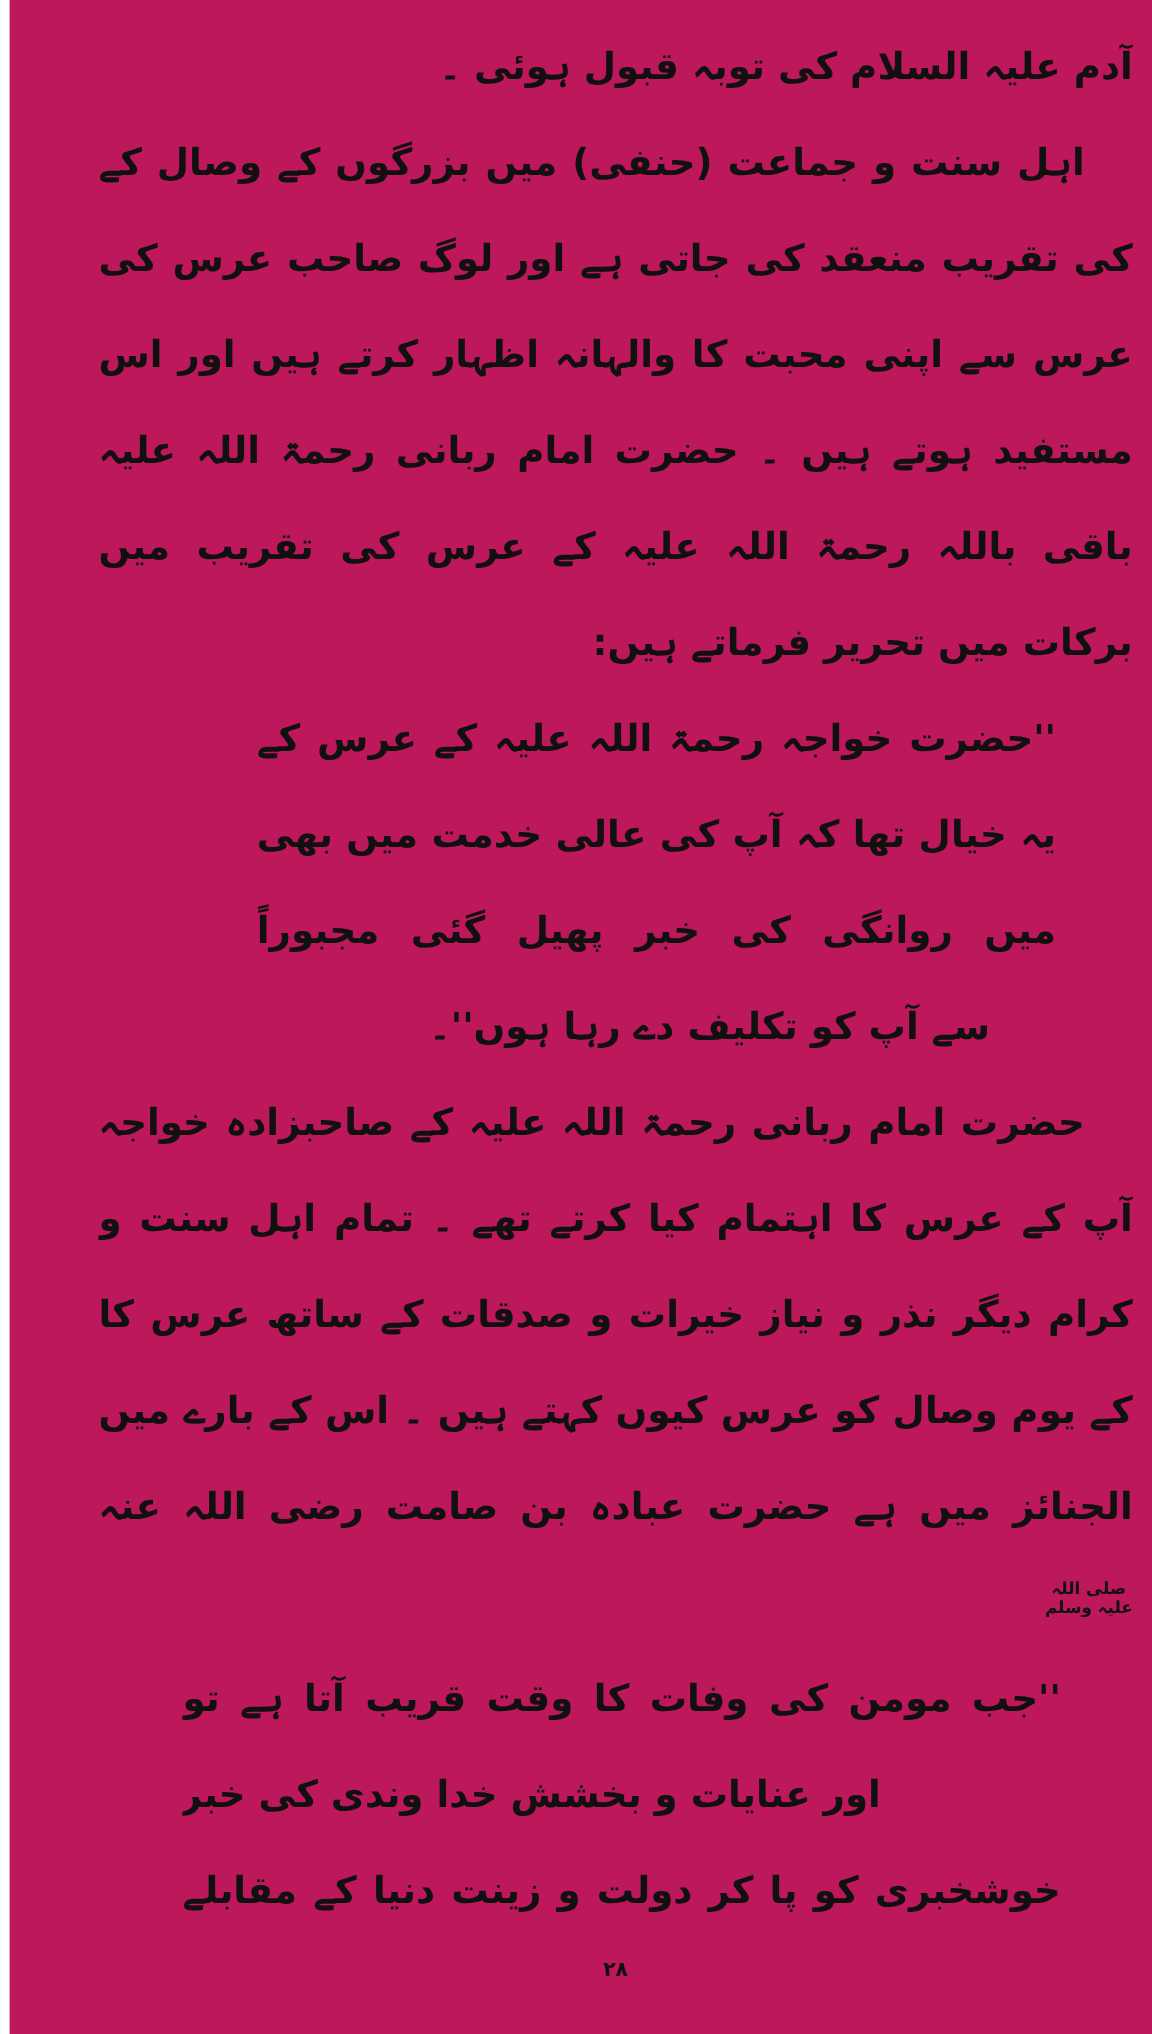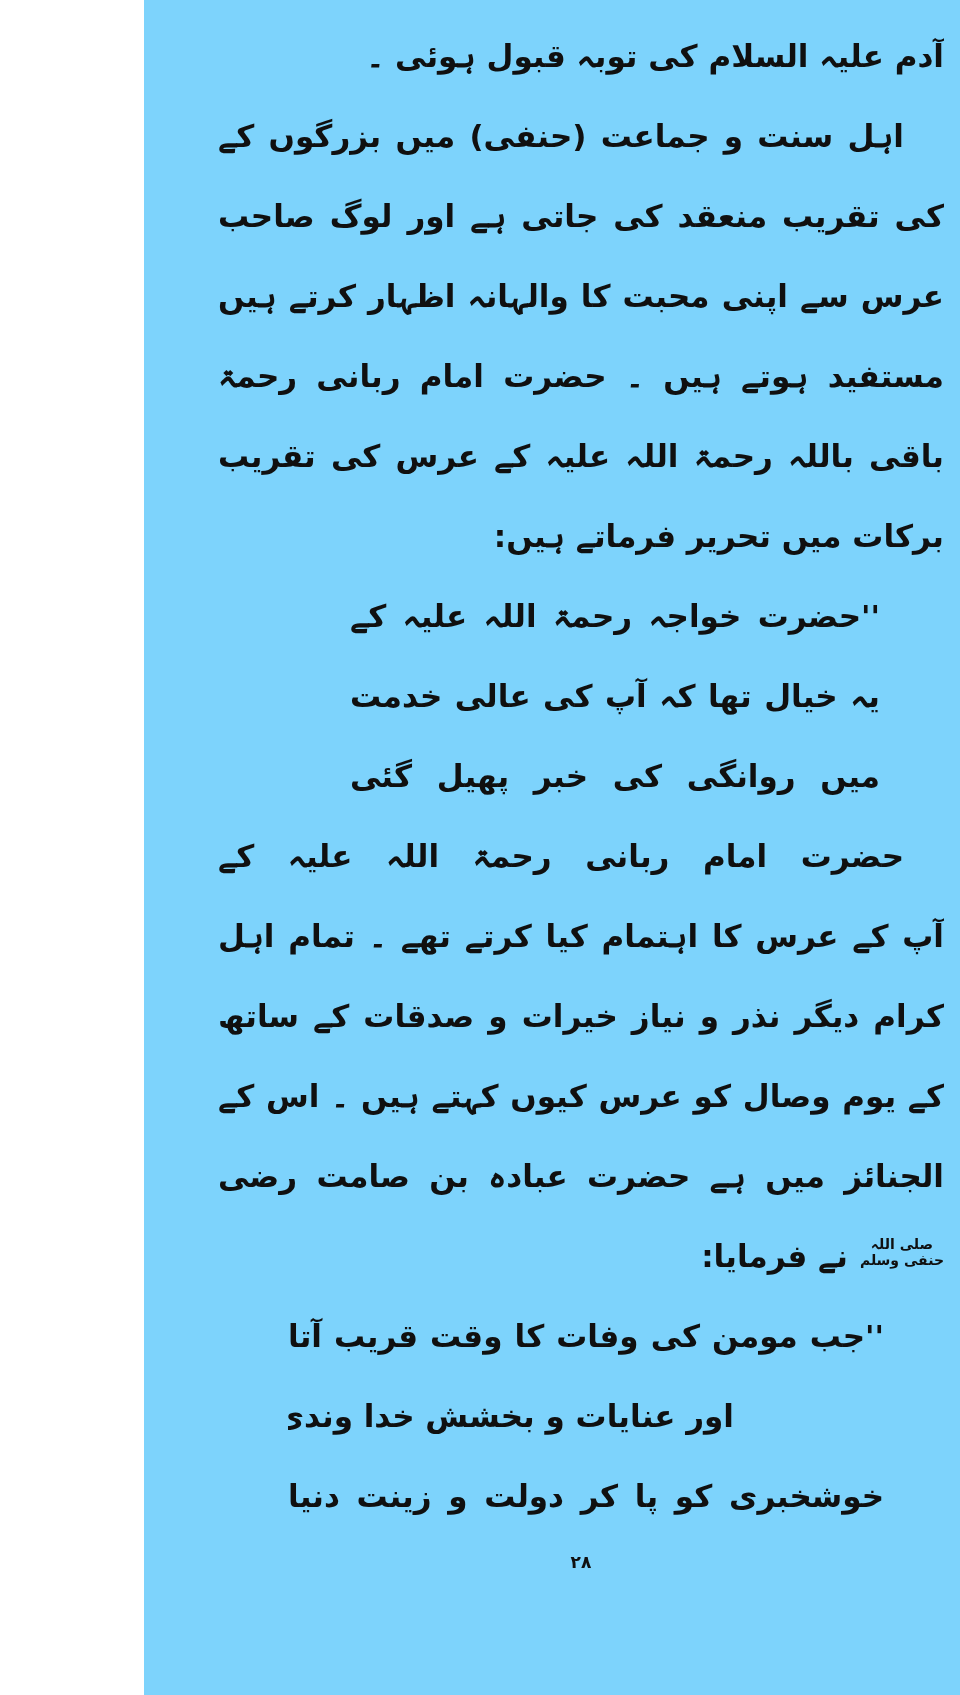--- a/index.html
+++ b/index.html
@@ -1,22 +1,22 @@
 <!DOCTYPE html>
 <html lang="ur" dir="rtl"><head>
 <meta charset="utf-8">
 <style>
   html,body{margin:0;padding:0;background:#ffffff;}
   body{
     width:960px;height:1695px;overflow:hidden;
     font-family:"DejaVu Sans",sans-serif;
   }
   .page{
-    box-sizing:border-box;width:816px;height:1695px;
-    background:#7dd3fc;color:#101010;
+    box-sizing:border-box;width:952px;height:1695px;
+    background:#be185d;color:#101010;
     direction:rtl;unicode-bidi:embed;
     padding:16px 16px 0 74px;
     font-weight:700;font-size:31px;
     position:relative;
   }
   .line{
     height:80px;line-height:80px;
     text-align:right;overflow:hidden;white-space:nowrap;
   }
   
@@ -60,36 +60,36 @@
     <div class="line j">عرس سے اپنی محبت کا والہانہ اظہار کرتے ہیں اور اس دن کے فیوض و برکات سے</div>
     <div class="line j">مستفید ہوتے ہیں ۔ حضرت امام ربانی رحمۃ اللہ علیہ بھی اپنے پیر و مرشد حضرت خواجہ</div>
     <div class="line j">باقی باللہ رحمۃ اللہ علیہ کے عرس کی تقریب میں شرکت فرمایا کرتے تھے ۔ اپنے ایک</div>
     <div class="line">برکات میں تحریر فرماتے ہیں:</div>
   </div>
 
   <div class="quote q1">
     <div class="line j">''حضرت خواجہ رحمۃ اللہ علیہ کے عرس کے زمانے میں دہلی پہنچ کر</div>
     <div class="line j">یہ خیال تھا کہ آپ کی عالی خدمت میں بھی حاضر ہوں کہ اسی اثناء</div>
     <div class="line j">میں روانگی کی خبر پھیل گئی مجبوراً توقف کر کے چند نامربوط کلموں</div>
+    <div class="line pad55">سے آپ کو تکلیف دے رہا ہوں''۔</div>
   </div>
 
   <div class="para">
     <div class="line j indent">حضرت امام ربانی رحمۃ اللہ علیہ کے صاحبزادہ خواجہ محمد معصوم رحمۃ اللہ علیہ</div>
     <div class="line j">آپ کے عرس کا اہتمام کیا کرتے تھے ۔ تمام اہل سنت و جماعت مسلمان اور صوفیائے</div>
     <div class="line j">کرام دیگر نذر و نیاز خیرات و صدقات کے ساتھ عرس کا اہتمام بھی کرتے ہیں ۔ اولیاء</div>
     <div class="line j">کے یوم وصال کو عرس کیوں کہتے ہیں ۔ اس کے بارے میں مشکوٰۃ شریف کتاب</div>
     <div class="line j">الجنائز میں ہے حضرت عبادہ بن صامت رضی اللہ عنہ فرماتے ہیں کہ حضور اکرم</div>
   </div>
 
   <div class="hadith-intro">
     <span class="stamp">
       <span>صلی اللہ</span>
-      <span>حنفی وسلم</span>
+      <span>علیہ وسلم</span>
     </span>
-    <span class="intro-text">نے فرمایا:</span>
   </div>
 
   <div class="quote q2">
     <div class="line j">''جب مومن کی وفات کا وقت قریب آتا ہے تو اسکو رضائے الٰہی</div>
     <div class="line pad140">اور عنایات و بخشش خدا وندی کی خبر دی جاتی ہے اور وہ اس</div>
     <div class="line j">خوشخبری کو پا کر دولت و زینت دنیا کے مقابلے میں آئندہ کی ہر</div>
   </div>
 
   <div class="page-num">۲۸</div>
 

